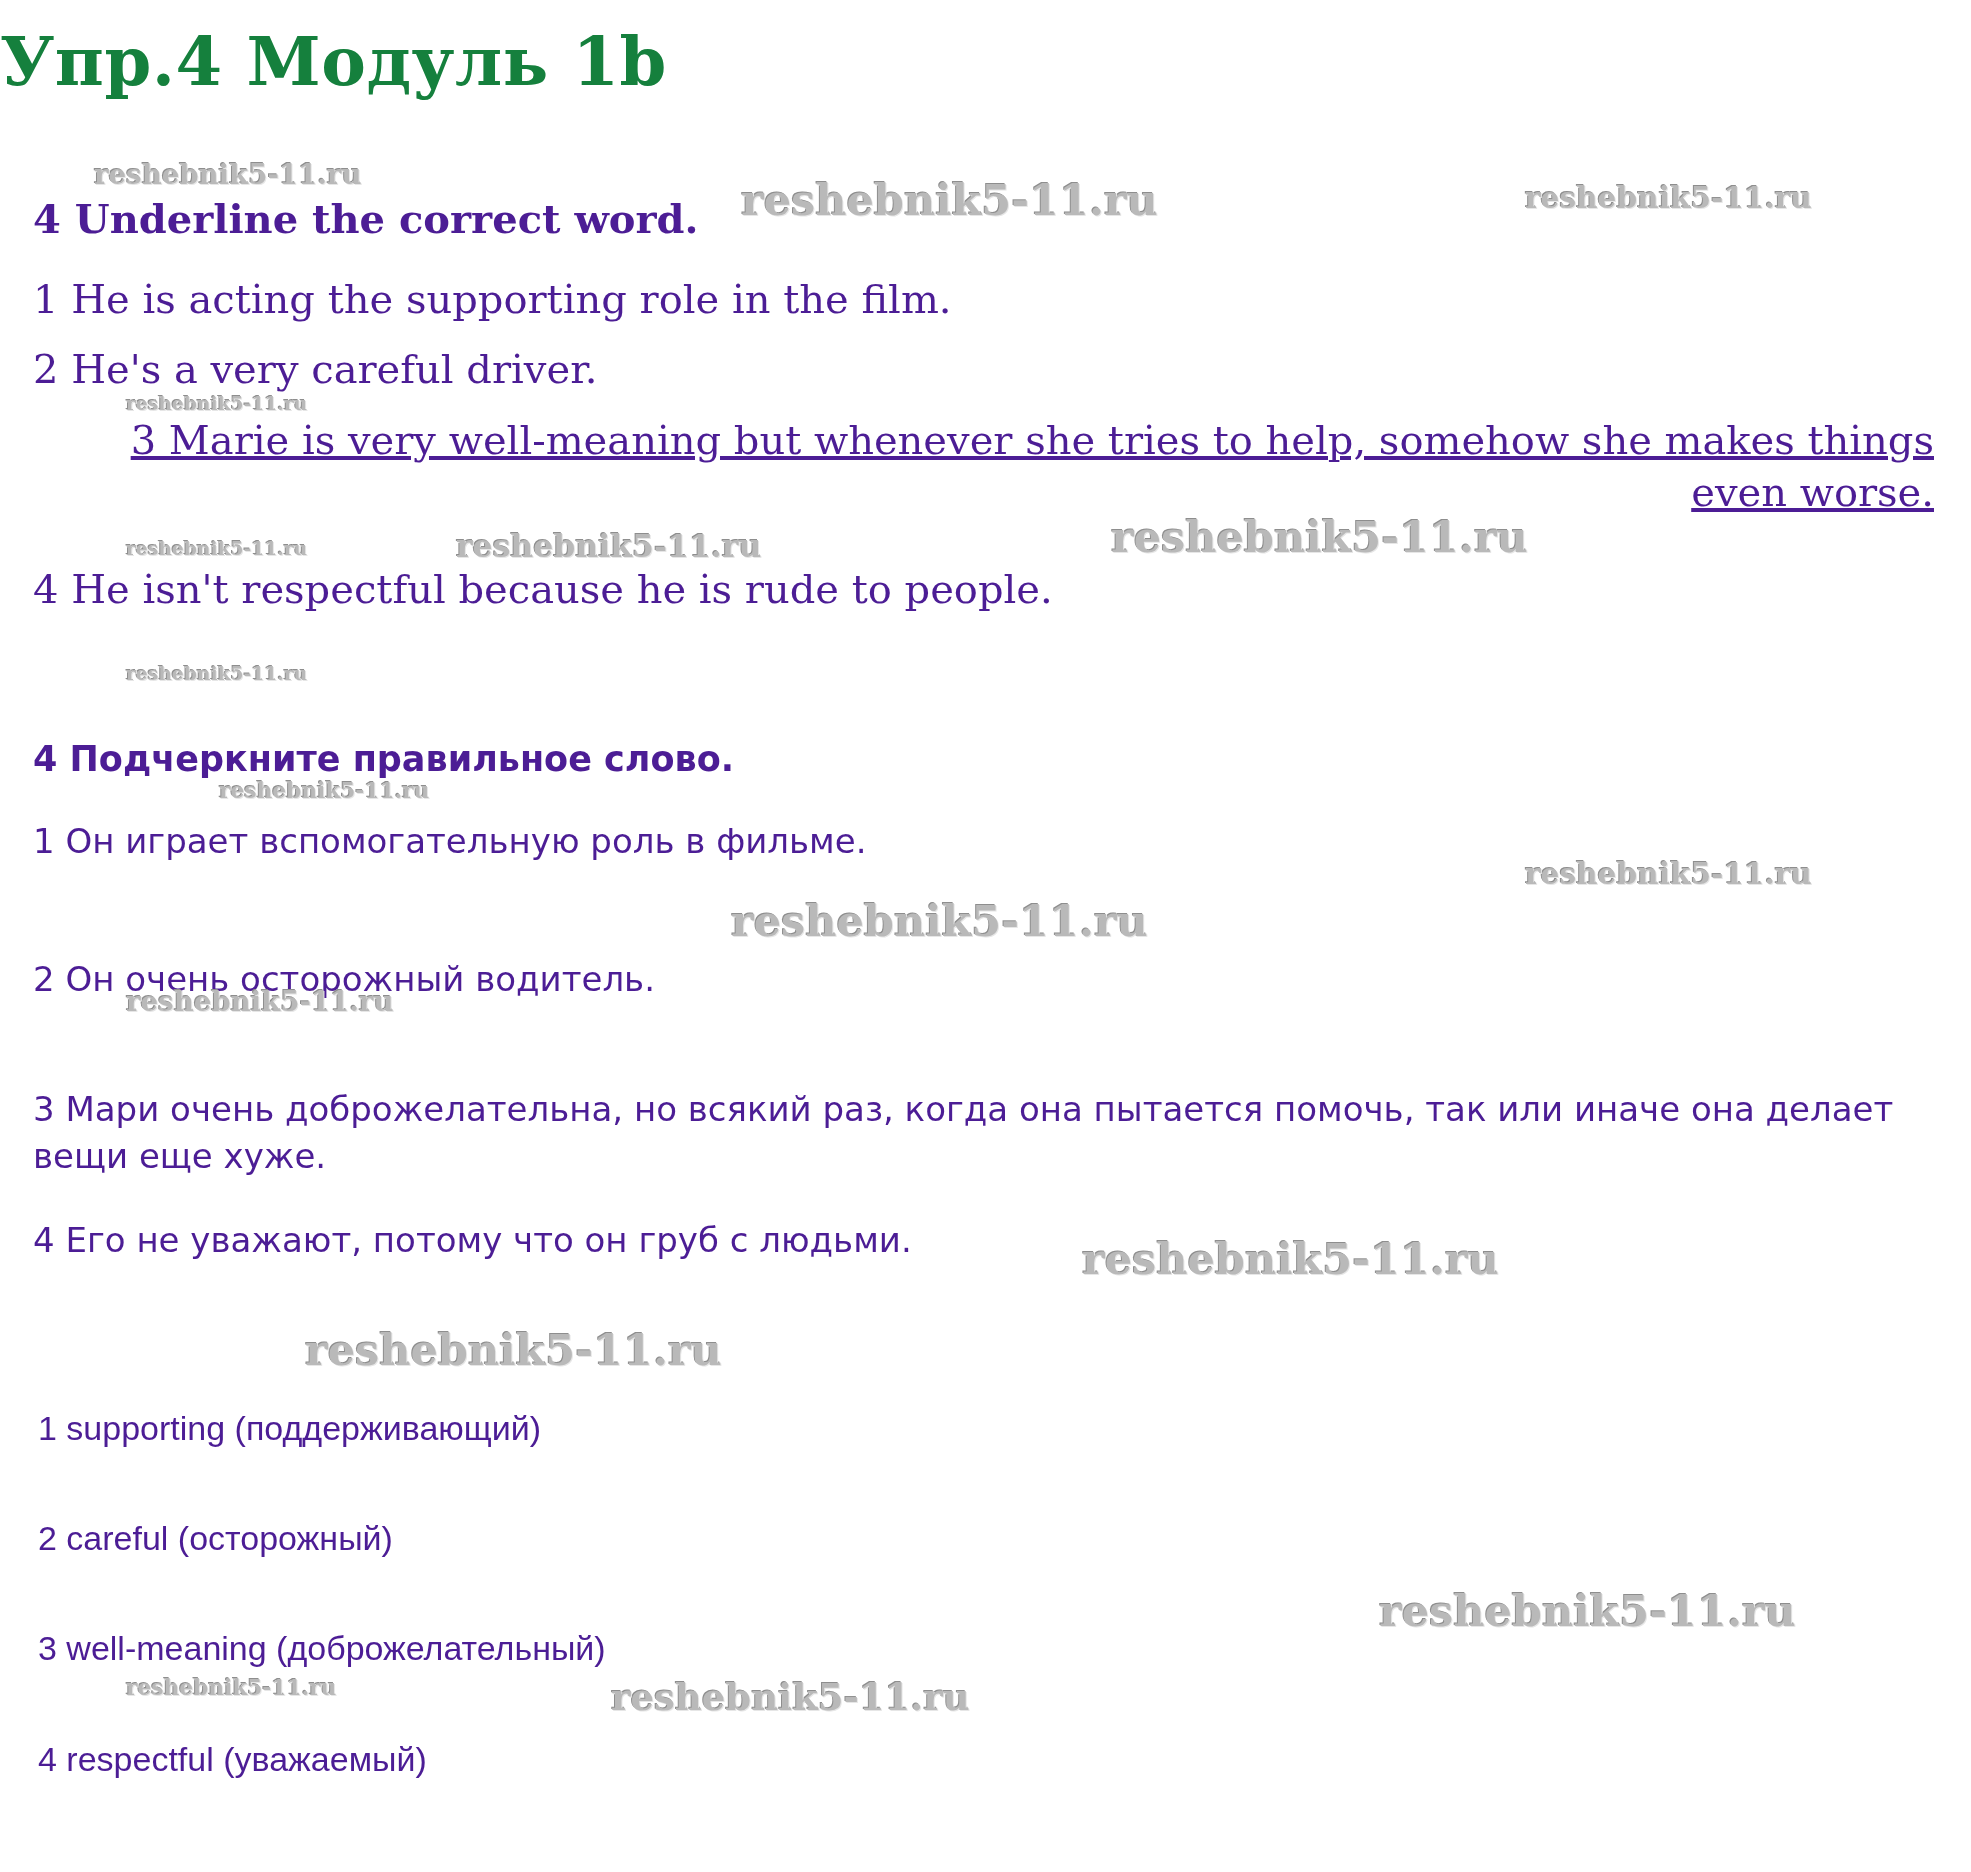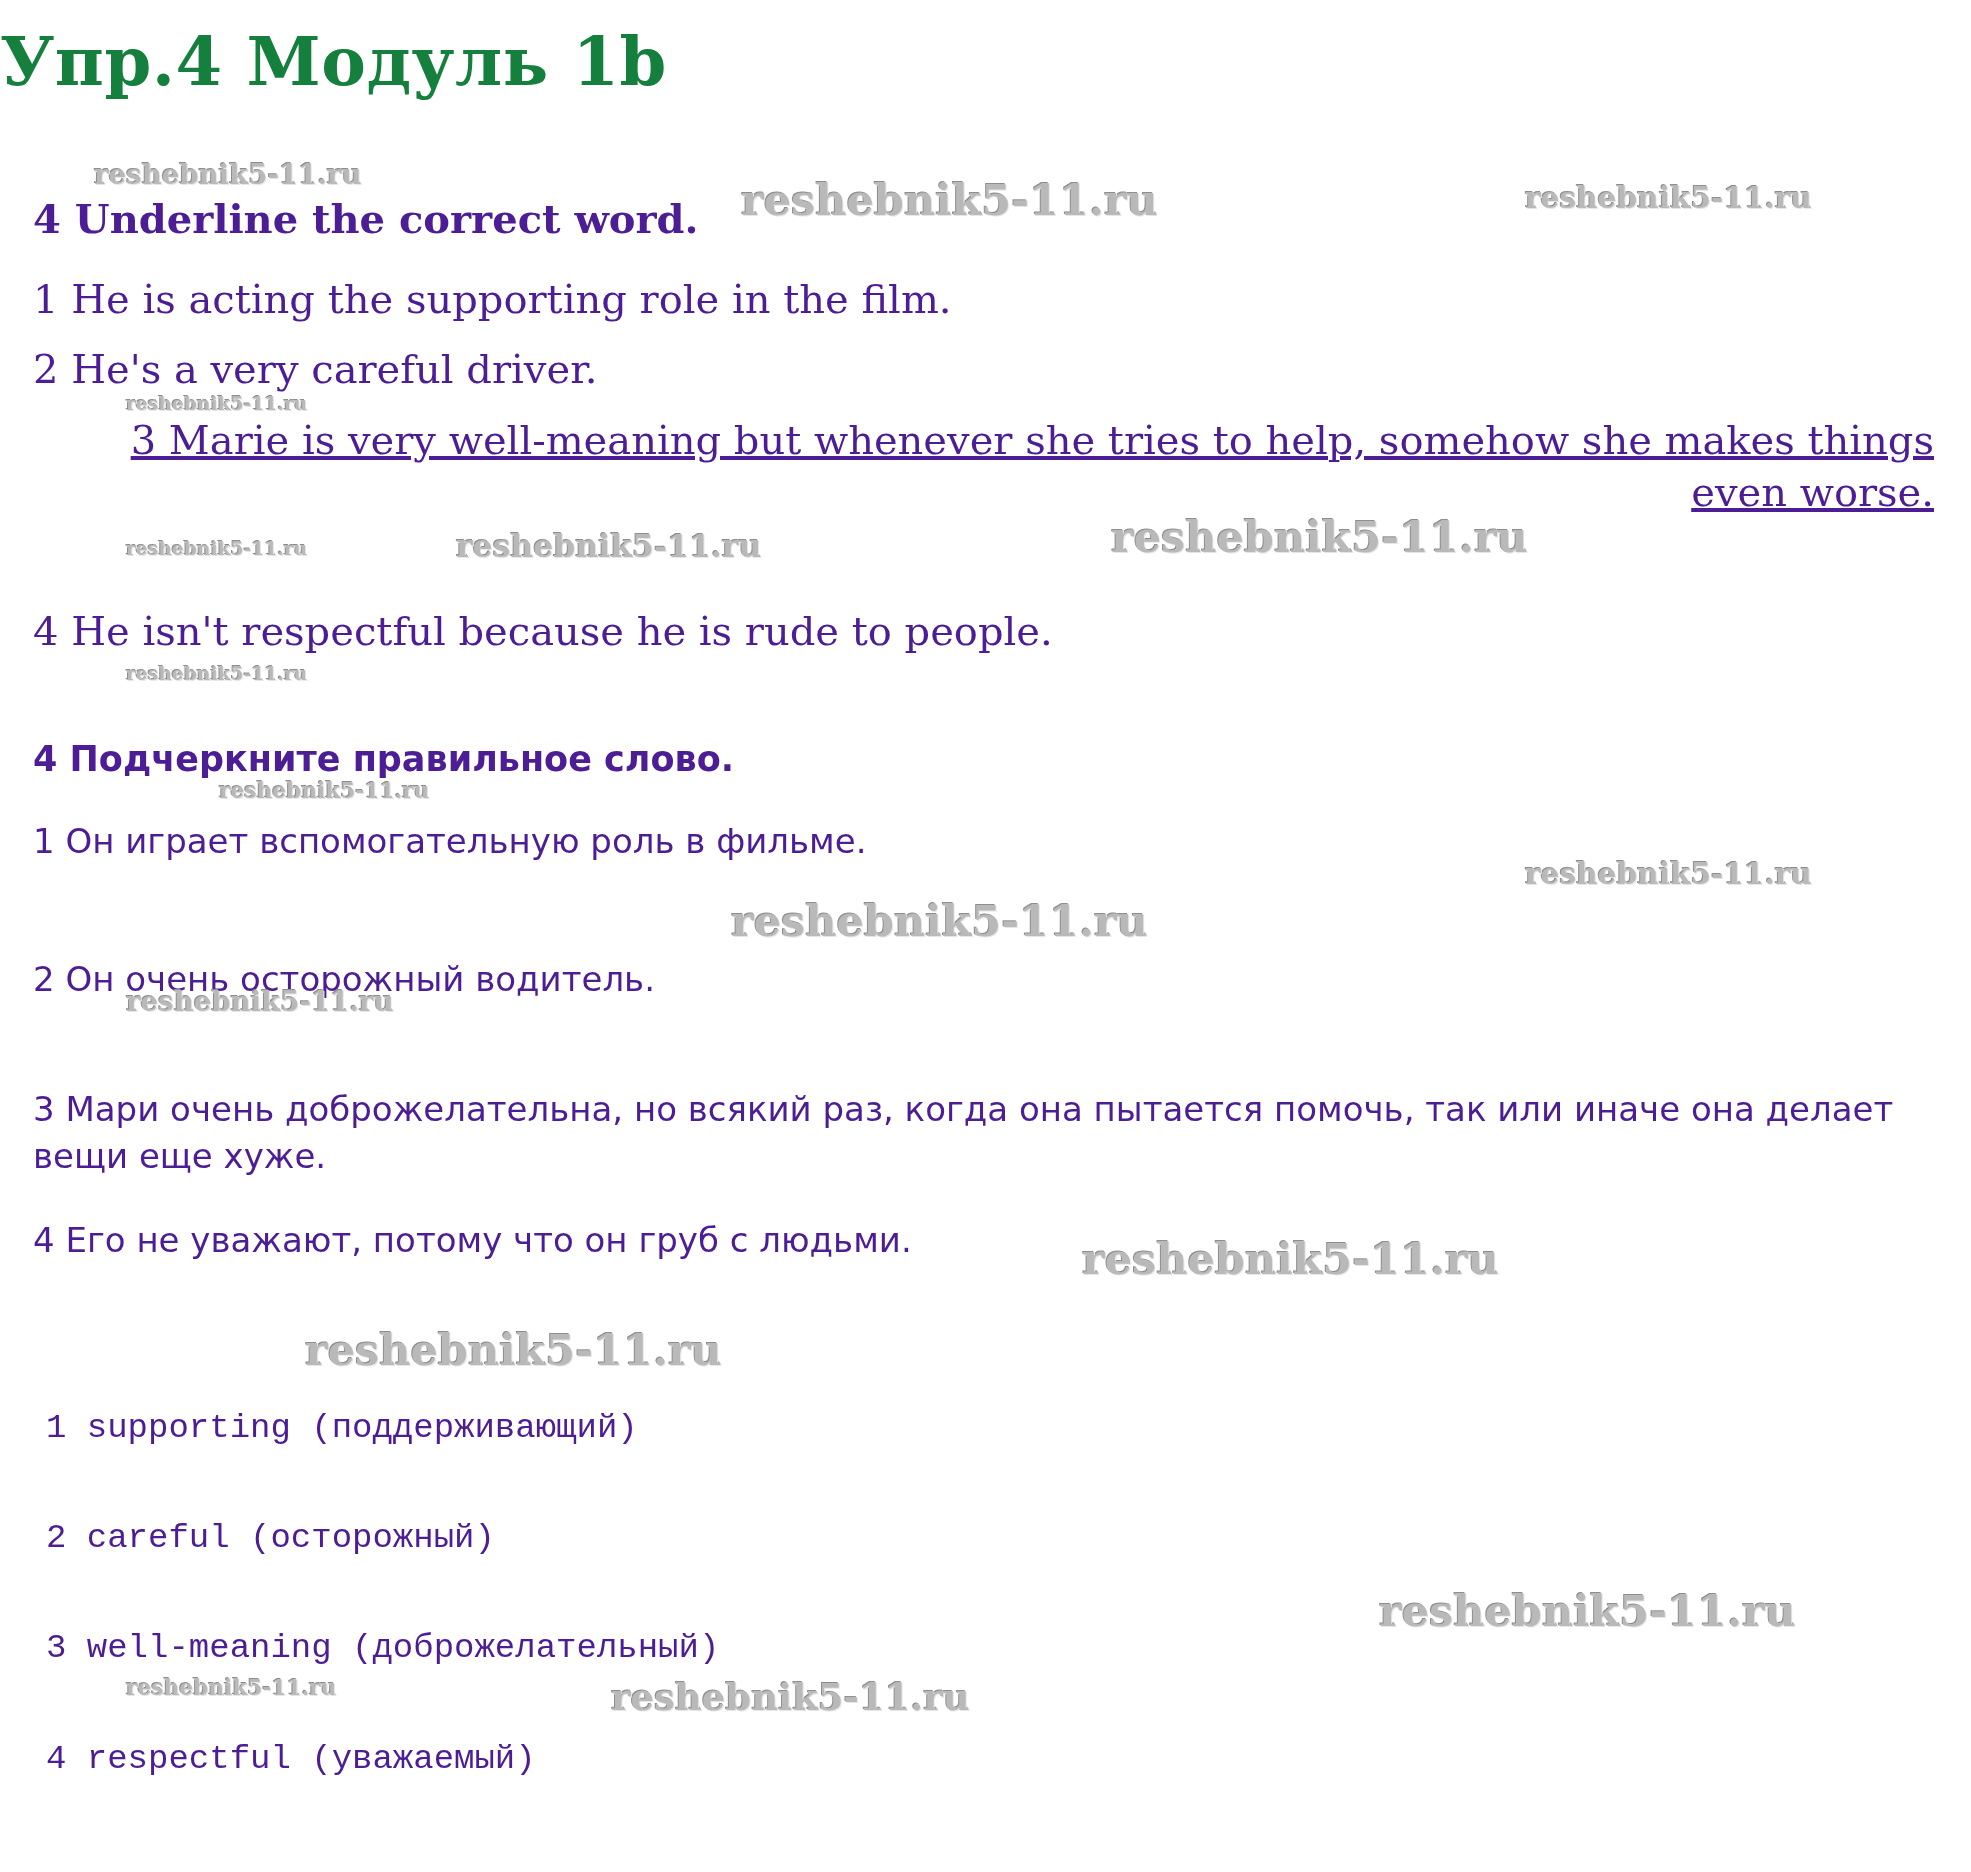--- a/index.html
+++ b/index.html
@@ -47,44 +47,44 @@
     left: 33px;
     font-size: 40px;
     font-family: "DejaVu Serif", serif;
     font-weight: normal;
     line-height: 1.30;
     text-align: right;
   }
   .eng1 { top: 273px; }
   .eng2 { top: 343px; }
   .eng3 { top: 414px; width: 1901px; text-decoration: underline; }
-  .eng4 { top: 563px; margin-top: 42px; }
+  .eng4 { top: 563px; }
 
   .ru-heading {
     left: 33px;
     top: 739px;
     font-size: 35px;
     font-weight: bold;
     font-family: "DejaVu Sans", sans-serif;
   }
   .ru-line {
     left: 33px;
     font-size: 34px;
     font-family: "DejaVu Sans", sans-serif;
     line-height: 1.38;
   }
   .ru1 { top: 818px; }
   .ru2 { top: 956px; }
   .ru3 { top: 1054px; width: 1911px; margin-top: 32px; }
   .ru4 { top: 1217px; }
 
   .ans-line {
-    left: 46px;
+    left: 38px;
     font-size: 34px;
-    font-family: Liberation Mono, monospace;
+    font-family: Liberation Sans, sans-serif;
   }
   .ans1 { top: 1409px; }
   .ans2 { top: 1519px; }
   .ans3 { top: 1629px; }
   .ans4 { top: 1740px; }
 
   
   .wm {
     position: absolute;
     font-family: "DejaVu Serif", serif;

